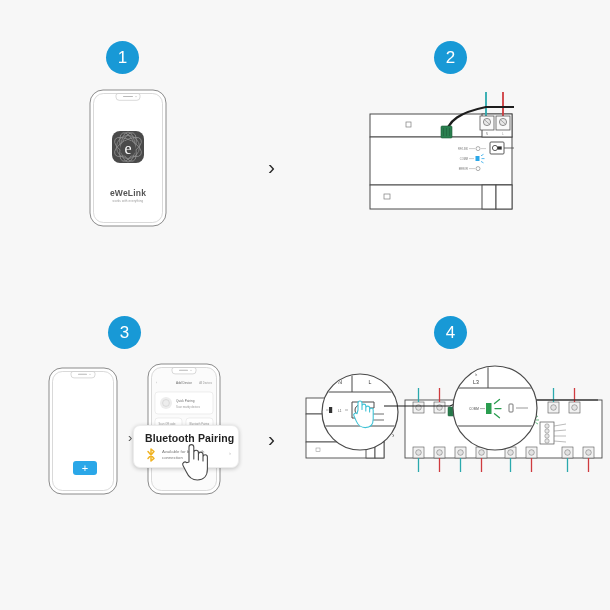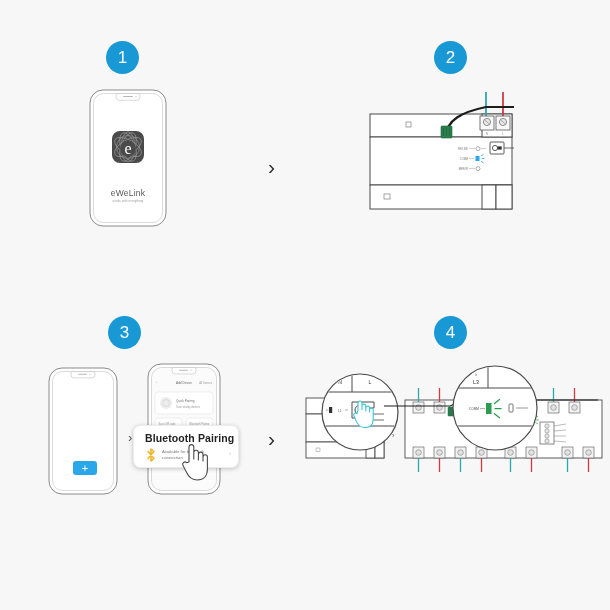--- a/index.html
+++ b/index.html
@@ -44,21 +44,21 @@
     font-family:"Liberation Sans", sans-serif;
     letter-spacing:.1px;
   }
   .bt-sub{
     font-size:4.3px;color:#7a7a7a;line-height:1.5;
     font-family:"Liberation Sans", sans-serif;
   }
   .bt-arrow{font-size:6px;color:#b9b9b9;}
   .ewelink-name{
     font-size:8.5px;color:#555;font-family:"Liberation Sans", sans-serif;
-    letter-spacing:.2px;text-align:center;
+    letter-spacing:.2px;text-align:center;font-weight:bold;
   }
   .ewelink-sub{
     font-size:3px;color:#9a9a9a;font-family:"Liberation Sans", sans-serif;
     text-align:center;letter-spacing:.1px;margin-top:1px;
   }
   .phone-app-txt{font-size:2.6px;fill:#9a9a9a;font-family:"Liberation Sans", sans-serif;}
   .phone-app-txt-b{font-size:3.1px;fill:#6d6d6d;font-family:"Liberation Sans", sans-serif;}
   .plusbtn{
     position:absolute;background:#2aa7e8;border-radius:3px;
     color:#fff;display:flex;align-items:center;justify-content:center;

